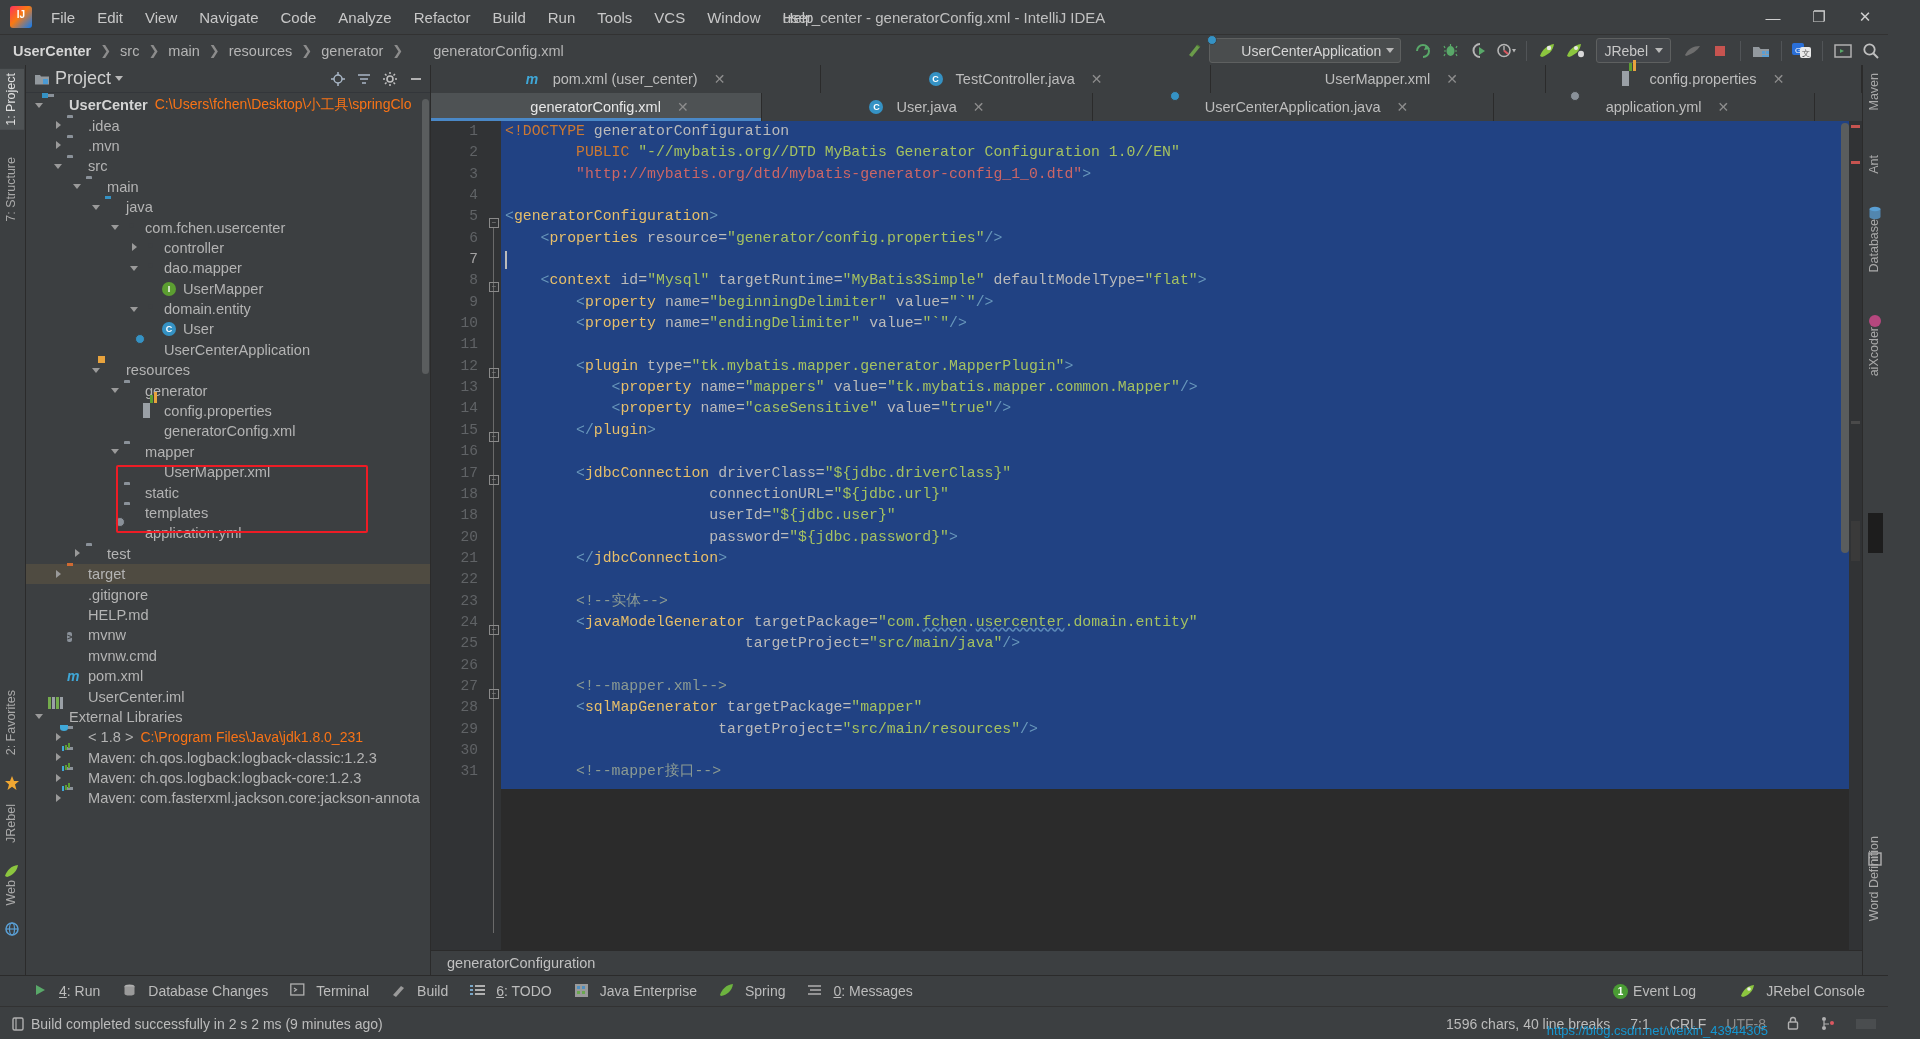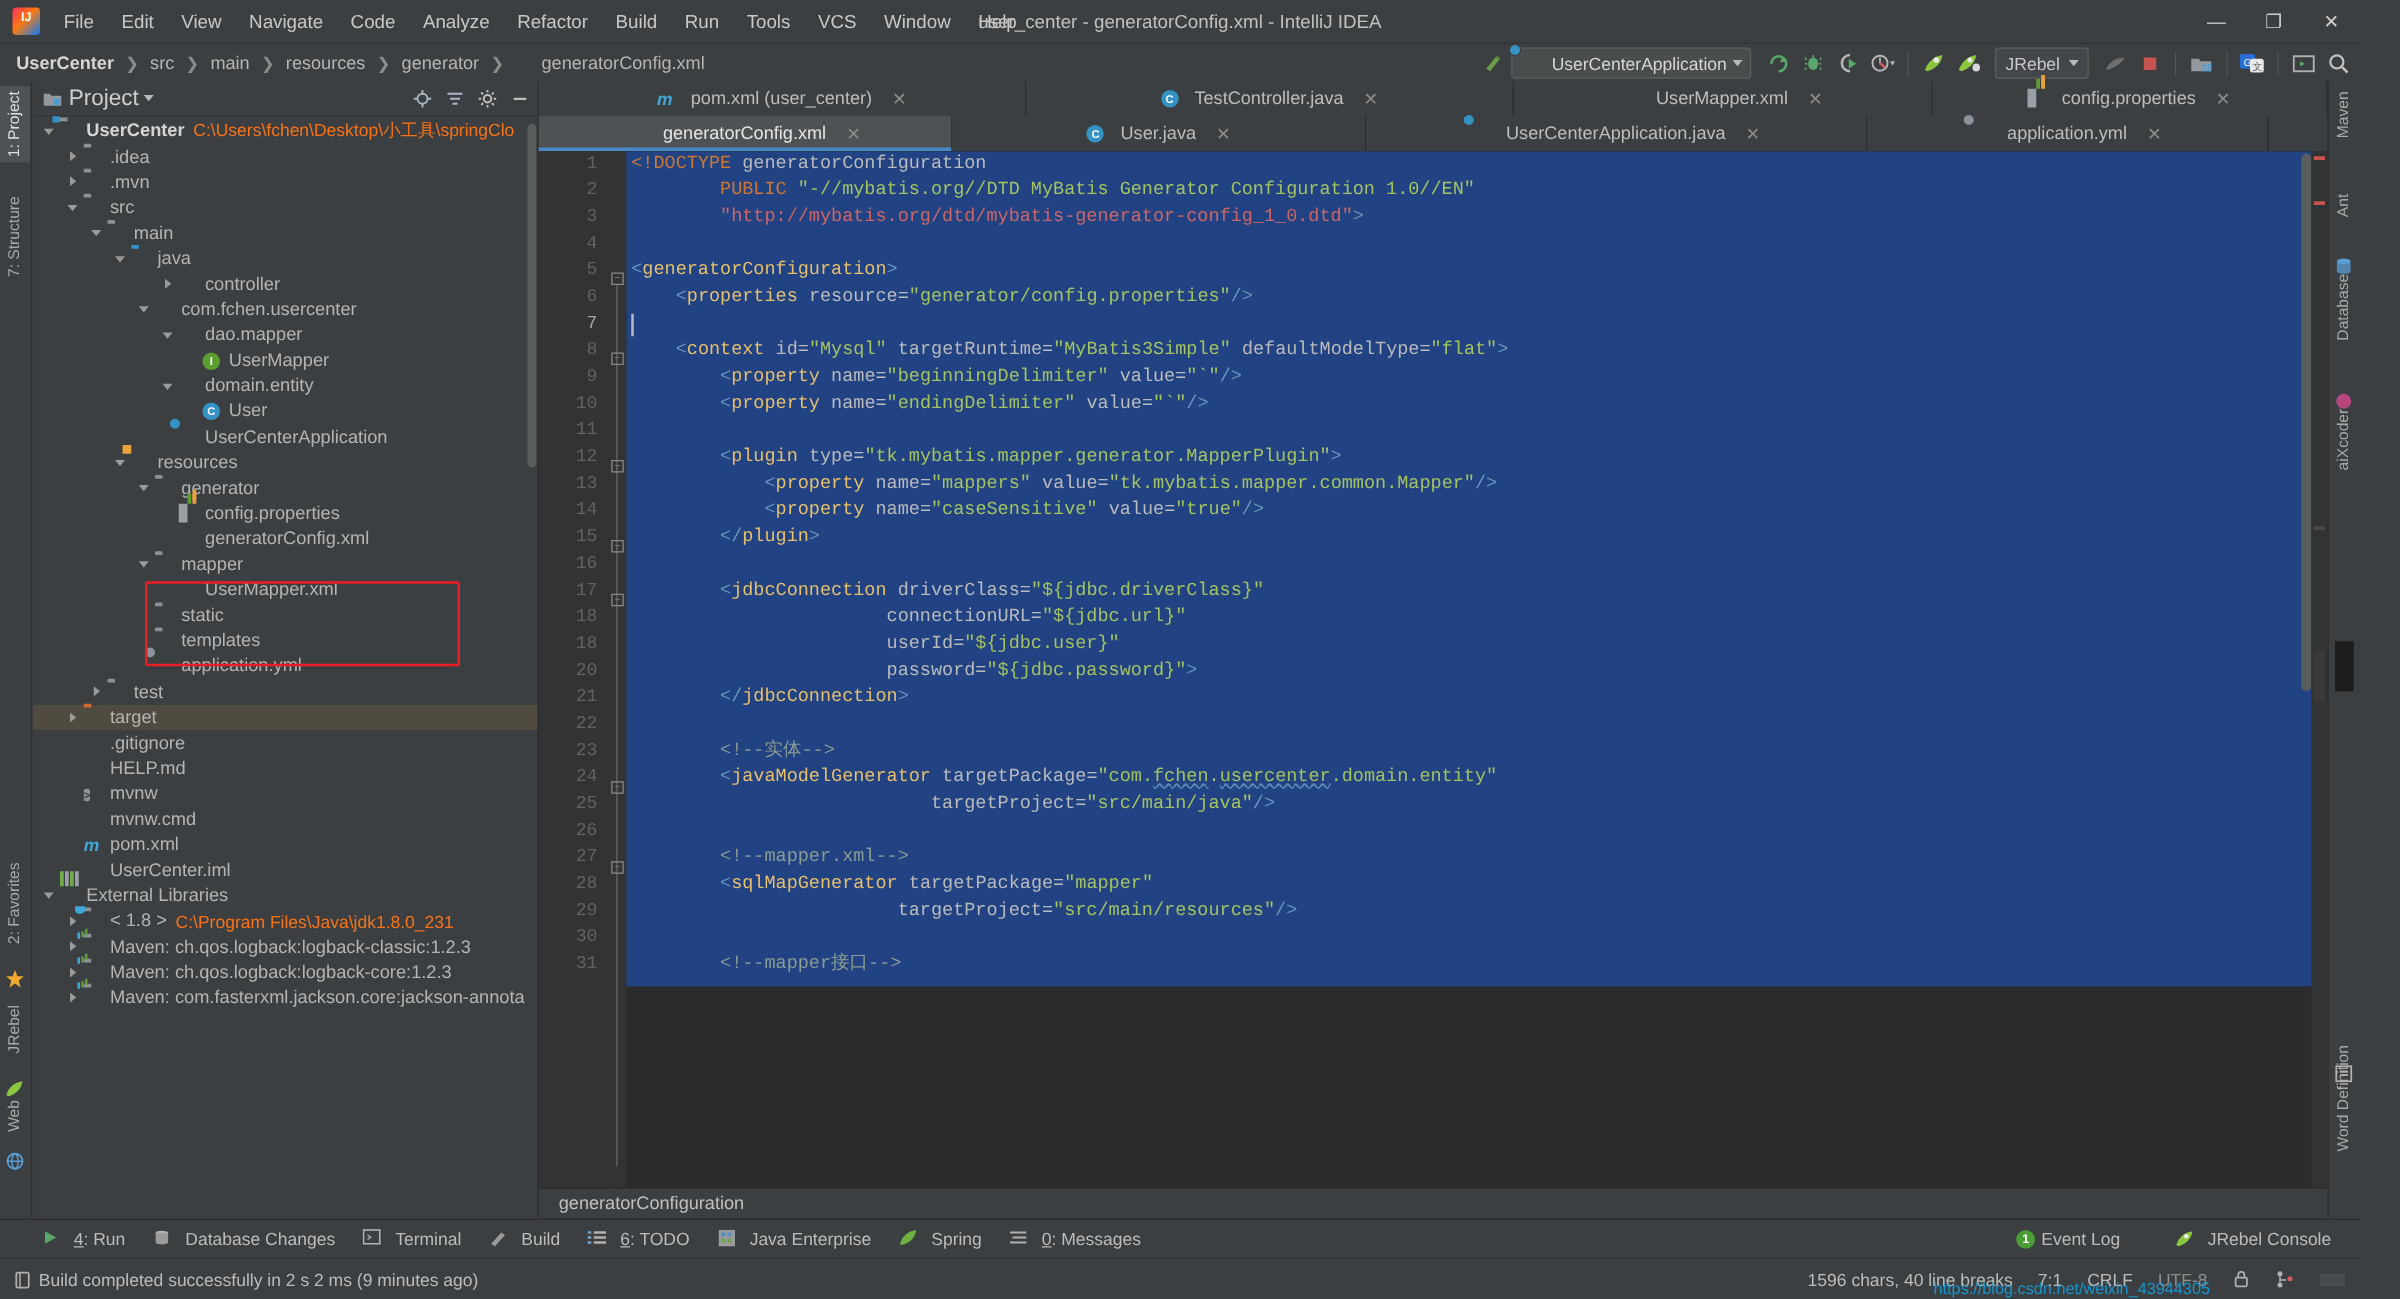--- a/index.html
+++ b/index.html
@@ -439,30 +439,30 @@
             <span class="ico"><span class="f-plain"></span></span>
             <span class="">main</span>
           </div>
           <div class="row">
             <span style="display:inline-block;width:65px"></span>
             <span class="arrow d"></span>
             <span class="ico"><span class="f-java"></span></span>
             <span class="">java</span>
           </div>
           <div class="row">
+            <span style="display:inline-block;width:84px"></span>
+            <span class="arrow d"></span>
+            <span class="ico"><span class="f-pkg"></span></span>
+            <span class="">com.fchen.usercenter</span>
+          </div>
+          <div class="row">
             <span style="display:inline-block;width:103px"></span>
             <span class="arrow r"></span>
             <span class="ico"><span class="f-pkg"></span></span>
             <span class="">controller</span>
-          </div>
-          <div class="row">
-            <span style="display:inline-block;width:84px"></span>
-            <span class="arrow d"></span>
-            <span class="ico"><span class="f-pkg"></span></span>
-            <span class="">com.fchen.usercenter</span>
           </div>
           <div class="row">
             <span style="display:inline-block;width:103px"></span>
             <span class="arrow d"></span>
             <span class="ico"><span class="f-pkg"></span></span>
             <span class="">dao.mapper</span>
           </div>
           <div class="row">
             <span style="display:inline-block;width:122px"></span>
             <span class="arrow"></span>

